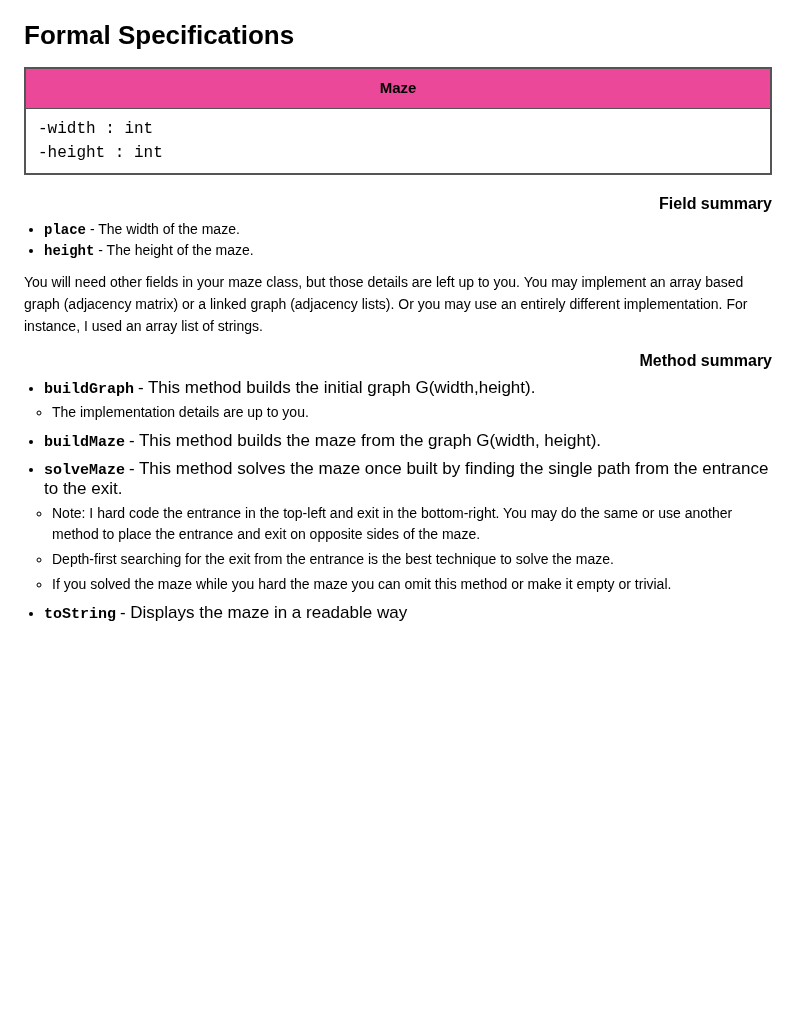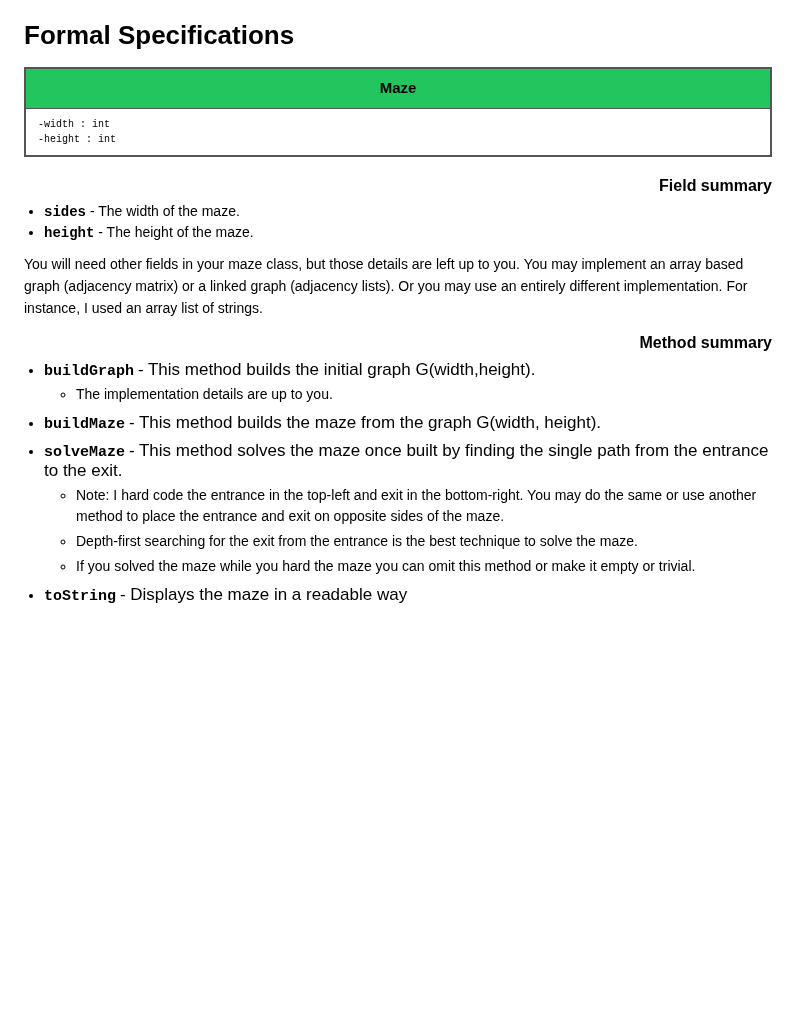--- a/index.html
+++ b/index.html
@@ -21,27 +21,27 @@
     .class-table {
       width: 100%;
       border-collapse: collapse;
       border: 2px solid #555;
       margin-bottom: 20px;
     }
     .class-table td {
       padding: 8px 12px;
       border: 1px solid #555;
       font-family: 'Courier New', Courier, monospace;
-      font-size: 10px;
+      font-size: 16px;
       line-height: 1.5;
     }
     .class-table .header-row td {
       text-align: center;
       font-weight: bold;
-      background: #22c55e;
+      background: #ec4899;
       font-family: Arial, sans-serif;
       font-size: 15px;
     }
     .section-title {
       font-size: 16px;
       font-weight: bold;
       margin-bottom: 8px;
       margin-top: 4px;
       text-align: right;
     }
@@ -52,21 +52,21 @@
     .field-list li, .method-list > li {
       margin-bottom: 4px;
       list-style-type: disc;
     }
     .field-list li code, .method-list > li > code {
       font-family: 'Courier New', Courier, monospace;
       font-weight: bold;
       font-size: 14px;
     }
     .sub-list {
-      margin-left: 32px;
+      margin-left: 8px;
       margin-top: 4px;
     }
     .sub-list li {
       list-style-type: circle;
       margin-bottom: 4px;
       font-size: 14px;
       line-height: 1.5;
     }
     .description-text {
       font-size: 14px;
@@ -102,21 +102,21 @@
       <span>-width : int</span><br>
       <span>-height : int</span>
     </td>
   </tr>
 </tbody>
   </table>
 
 <p class="section-title">Field summary</p>
 <ul class="field-list">
   <li>
-    <code>sides</code>
+    <code>place</code>
     <span> - The width of the maze.</span>
   </li>
   <li>
     <code>height</code>
     <span> - The height of the maze.</span>
   </li>
 </ul>
 <p class="description-text">You will need other fields in your maze class, but those details are left up to you. You may implement an array based graph (adjacency matrix) or a linked graph (adjacency lists). Or you may use an entirely different implementation. For instance, I used an array list of strings.</p>
 
 <p class="section-title">Method summary</p>

